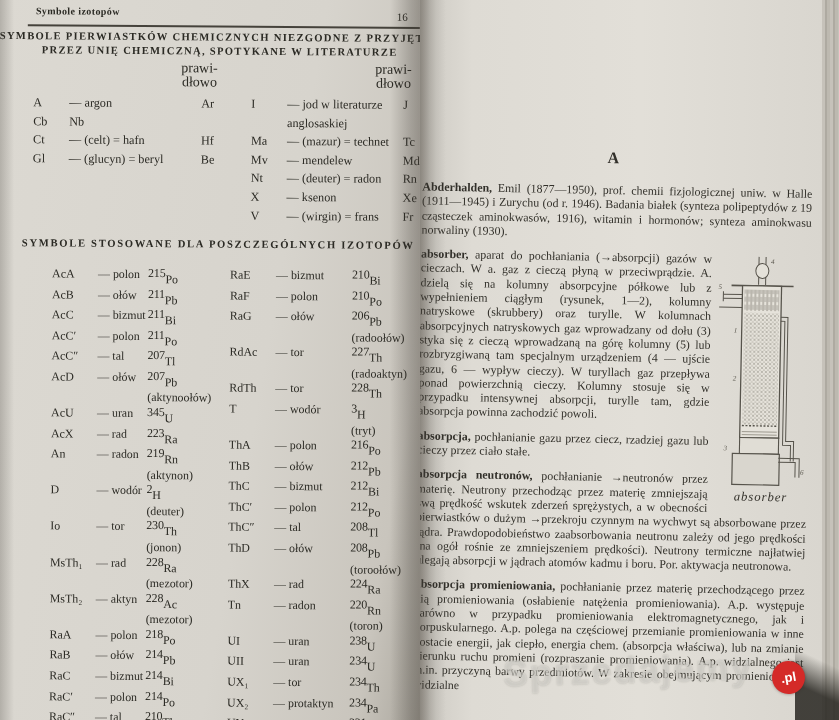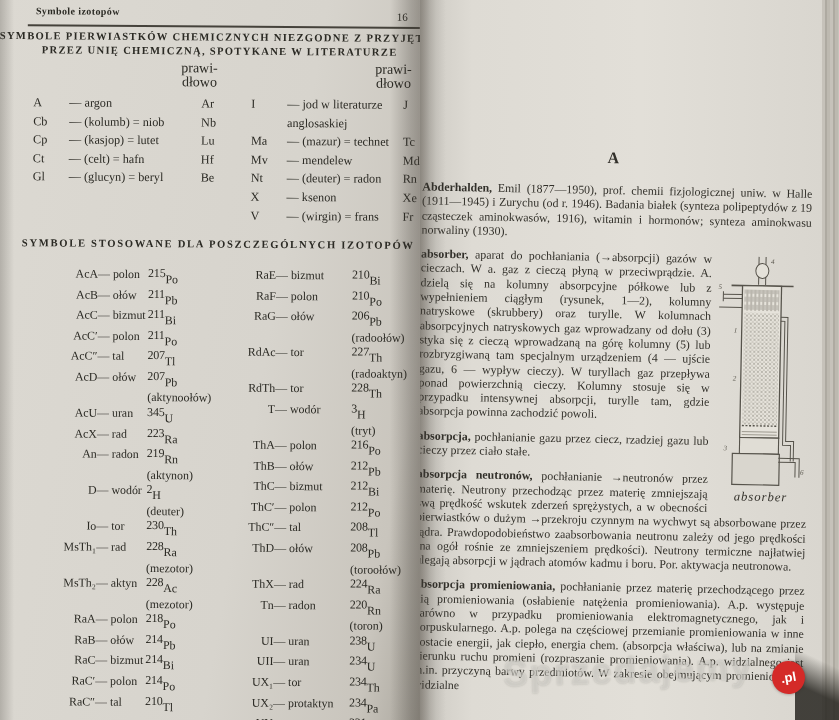--- a/index.html
+++ b/index.html
@@ -40,21 +40,21 @@
   .t1 .row{display:flex;white-space:nowrap;}
   .t1 .sym{flex:none;width:36px;}
   .t1 .nm{flex:1;}
   .t1 .val{flex:none;width:28px;}
   .t1.r .val{width:20px;}
 
   .t2{position:absolute;top:266px;font-size:11.9px;line-height:15.6px;}
   .t2.l{left:54px;width:200px;}
   .t2.r{left:232px;width:190px;}
   .t2 .row{display:flex;white-space:nowrap;}
-  .t2 .sym{flex:none;width:46px;text-align:right;}
+  .t2 .sym{flex:none;width:46px;}
   .t2.l .nm{flex:none;width:50px;}
   .t2.r .nm{flex:none;width:76px;}
   .t2 .iso{flex:1;}
   .t2 sup{font-size:12px;position:relative;top:-1px;letter-spacing:-.2px;}
 
   
   .sec-letter{position:absolute;left:0;top:146px;width:382px;text-align:center;
               font-weight:bold;font-size:16px;letter-spacing:1px;}
   .rp-flow{position:absolute;left:0;top:180px;width:390px;font-size:11.9px;line-height:14.3px;
            text-align:justify;}
@@ -99,27 +99,21 @@
       </div>
 
       <div class="t1 l" id="t1l">
           <div class="row">
             <span class="sym">A</span>
             <span class="nm">— argon</span>
             <span class="val">Ar</span>
           </div>
           <div class="row">
             <span class="sym">Cb</span>
-            <span class="nm">— (kolumb) = niob</span>
             <span class="val">Nb</span>
-          </div>
-          <div class="row">
-            <span class="sym">Cp</span>
-            <span class="nm">— (kasjop) = lutet</span>
-            <span class="val">Lu</span>
           </div>
           <div class="row">
             <span class="sym">Ct</span>
             <span class="nm">— (celt) = hafn</span>
             <span class="val">Hf</span>
           </div>
           <div class="row">
             <span class="sym">Gl</span>
             <span class="nm">— (glucyn) = beryl</span>
             <span class="val">Be</span>
@@ -228,20 +222,25 @@
           </div>
           <div class="row">
             <span class="sym"></span>
             <span class="nm"></span>
             <span class="iso paren">(deuter)</span>
           </div>
           <div class="row">
             <span class="sym">Io</span>
             <span class="nm">— tor</span>
             <span class="iso"><sup>230</sup>Th</span>
+          </div>
+          <div class="row">
+            <span class="sym"></span>
+            <span class="nm"></span>
+            <span class="iso paren">(jonon)</span>
           </div>
           <div class="row">
             <span class="sym">MsTh₁</span>
             <span class="nm">— rad</span>
             <span class="iso"><sup>228</sup>Ra</span>
           </div>
           <div class="row">
             <span class="sym"></span>
             <span class="nm"></span>
             <span class="iso paren">(mezotor)</span>

